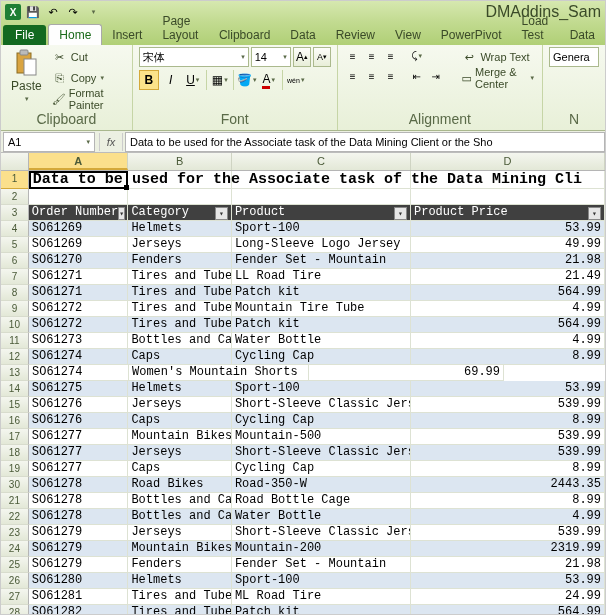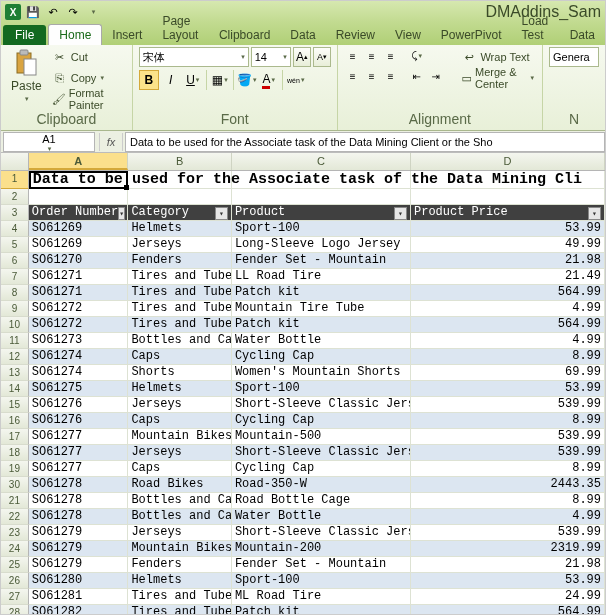--- a/index.html
+++ b/index.html
@@ -36,21 +36,21 @@
   .font-name { width:110px; height:20px; border:1px solid #abb98d; background:#fff; font-size:11px; padding:1px 3px; display:flex; align-items:center; justify-content:space-between; }
   .font-size { width:40px; height:20px; border:1px solid #abb98d; background:#fff; font-size:11px; padding:1px 3px; display:flex; align-items:center; justify-content:space-between; }
   .tiny-btn { width:18px; height:20px; border:1px solid #abb98d; background:linear-gradient(#fdfdfa,#e8eed8); display:flex; align-items:center; justify-content:center; font-size:10px; cursor:pointer; }
   .font-row2 { display:flex; gap:2px; margin-top:3px; }
   .fmt-btn { width:20px; height:20px; border:1px solid transparent; display:flex; align-items:center; justify-content:center; font-size:12px; cursor:pointer; }
   .fmt-btn.bold-on { background:#fce38a; border:1px solid #d4a93a; font-weight:bold; }
   .dd { font-size:7px; color:#5a6a48; margin-left:1px; }
 
   
   .formula-bar { height:22px; border-bottom:1px solid #bcbcbc; display:flex; align-items:center; background:#ecf0e2; }
-  .name-box { width:92px; height:20px; border:1px solid #b5b5b5; background:#fff; margin:0 2px; display:flex; align-items:center; padding:0 4px; font-size:11px; justify-content:space-between;flex-direction:column; }
+  .name-box { width:92px; height:20px; border:1px solid #b5b5b5; background:#fff; margin:0 2px; display:flex; align-items:center; padding:0 4px; font-size:11px; justify-content:space-between; }
   .fx-btn { width:24px; height:18px; display:flex; align-items:center; justify-content:center; font-style:italic; color:#555; border-left:1px solid #ccc; border-right:1px solid #ccc; margin:0 2px; }
   .formula-input { flex:1; height:20px; border:1px solid #b5b5b5; background:#fff; padding:1px 4px; font-size:11px; display:flex; align-items:center; white-space:nowrap; overflow:hidden; }
 
   
   .grid-wrap { position:relative; }
   .col-headers { display:flex; height:18px; background:linear-gradient(#f4f6ef,#e3e8d7); border-bottom:1px solid #b5b5b5; }
   .rowhdr-corner { width:28px; border-right:1px solid #b5b5b5; background:linear-gradient(#f4f6ef,#e3e8d7); }
   .col-hdr { border-right:1px solid #cfd4c3; text-align:center; font-size:11px; color:#4a5a38; line-height:17px; }
   .col-hdr.sel { background:#fbe08c; font-weight:bold; border-bottom:2px solid #d4a93a; }
   .rows { }
@@ -342,21 +342,20 @@
       <div class="row data even">
         <div class="row-hdr">12</div>
 <div class="cell col-A">SO61274</div>
 <div class="cell col-B">Caps</div>
 <div class="cell col-C">Cycling Cap</div>
 <div class="cell col-D num">8.99</div>
       </div>
       <div class="row data odd">
         <div class="row-hdr">13</div>
 <div class="cell col-A">SO61274</div>
-<div class="cell col-B">Shorts</div>
 <div class="cell col-C">Women's Mountain Shorts</div>
 <div class="cell col-D num">69.99</div>
       </div>
       <div class="row data even">
         <div class="row-hdr">14</div>
 <div class="cell col-A">SO61275</div>
 <div class="cell col-B">Helmets</div>
 <div class="cell col-C">Sport-100</div>
 <div class="cell col-D num">53.99</div>
       </div>

